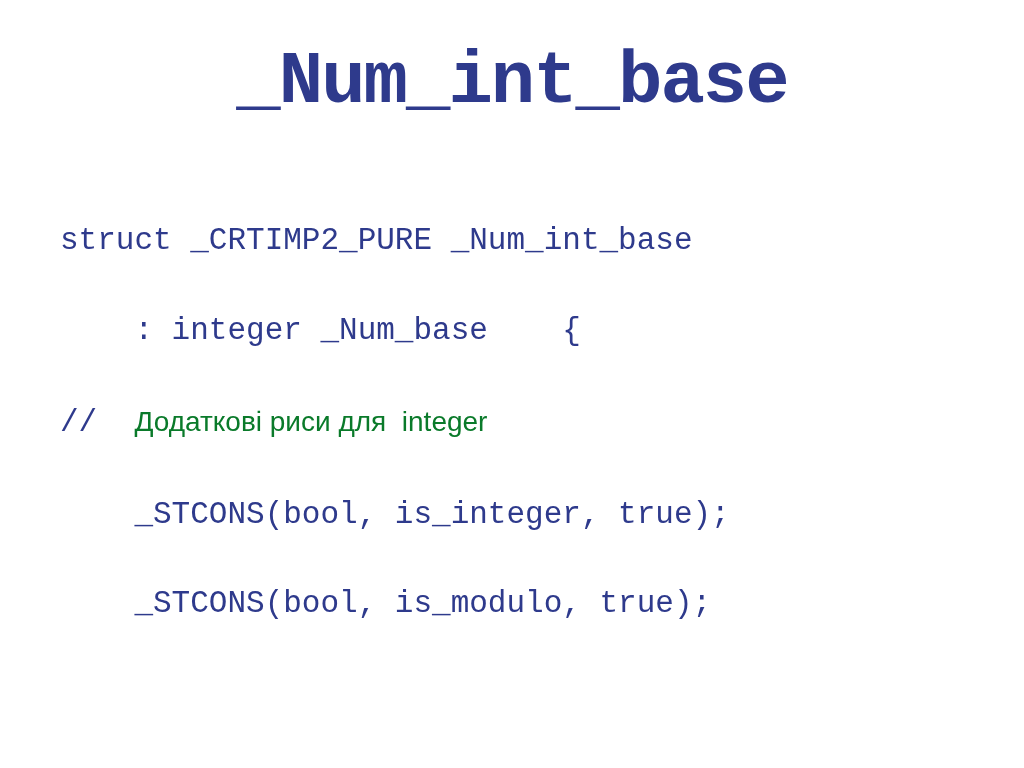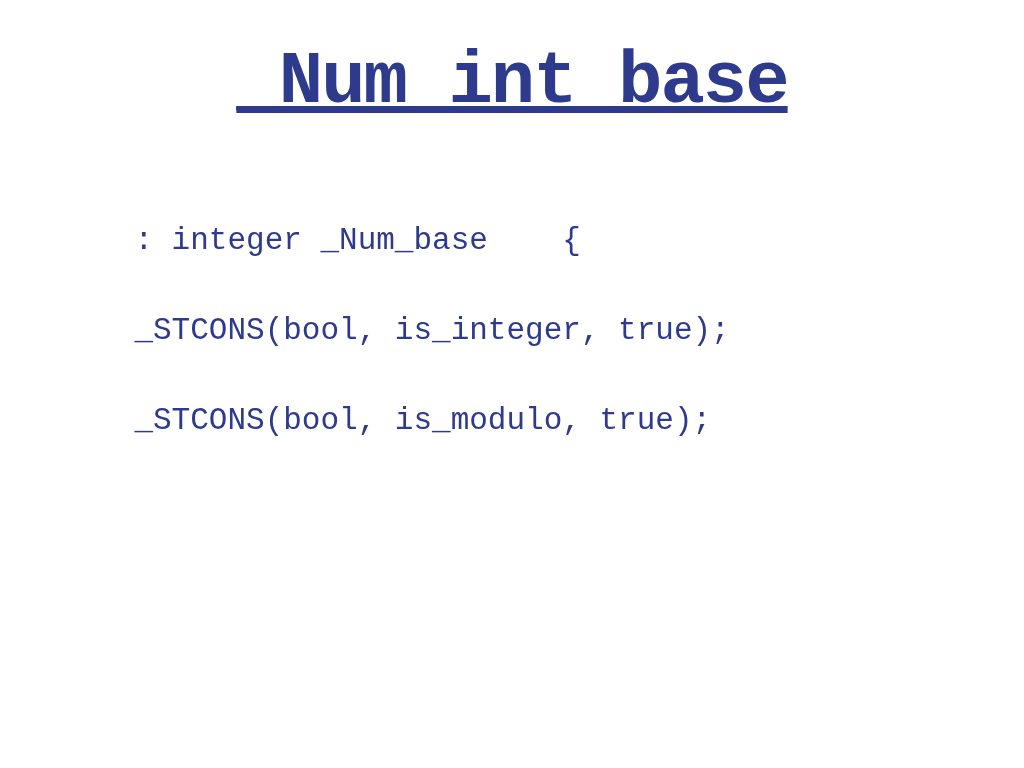--- a/index.html
+++ b/index.html
@@ -15,21 +15,20 @@
       padding: 40px 60px;
       overflow: hidden;
     }
     .title {
       font-size: 74px;
       font-weight: bold;
       color: #2e3a8c;
       text-align: center;
       margin-bottom: 50px;
       letter-spacing: -2px;
-      text-decoration: underline;
     }
     .code-block {
       font-size: 31px;
       line-height: 1.45;
       color: #2e3a8c;
       white-space: pre;
     }
     .comment-slash {
       color: #2e3a8c;
     }
@@ -42,19 +41,21 @@
     .comment-line {
       margin: 2px 0;
     }
   </style>
 </head>
 <body>
 
 <div class="title">_Num_int_base</div>
 
 <div class="code-block">
+<div>struct _CRTIMP2_PURE _Num_int_base</div>
 <div>    : integer _Num_base    {</div>
+<div class="comment-line"><span class="comment-slash">//  </span><span class="comment-text">Додаткові риси для  integer</span></div>
 <div>    _STCONS(bool, is_integer, true);</div>
 <div>    _STCONS(bool, is_modulo, true);</div>
 
 
 
 </div>
 
 </body></html>

